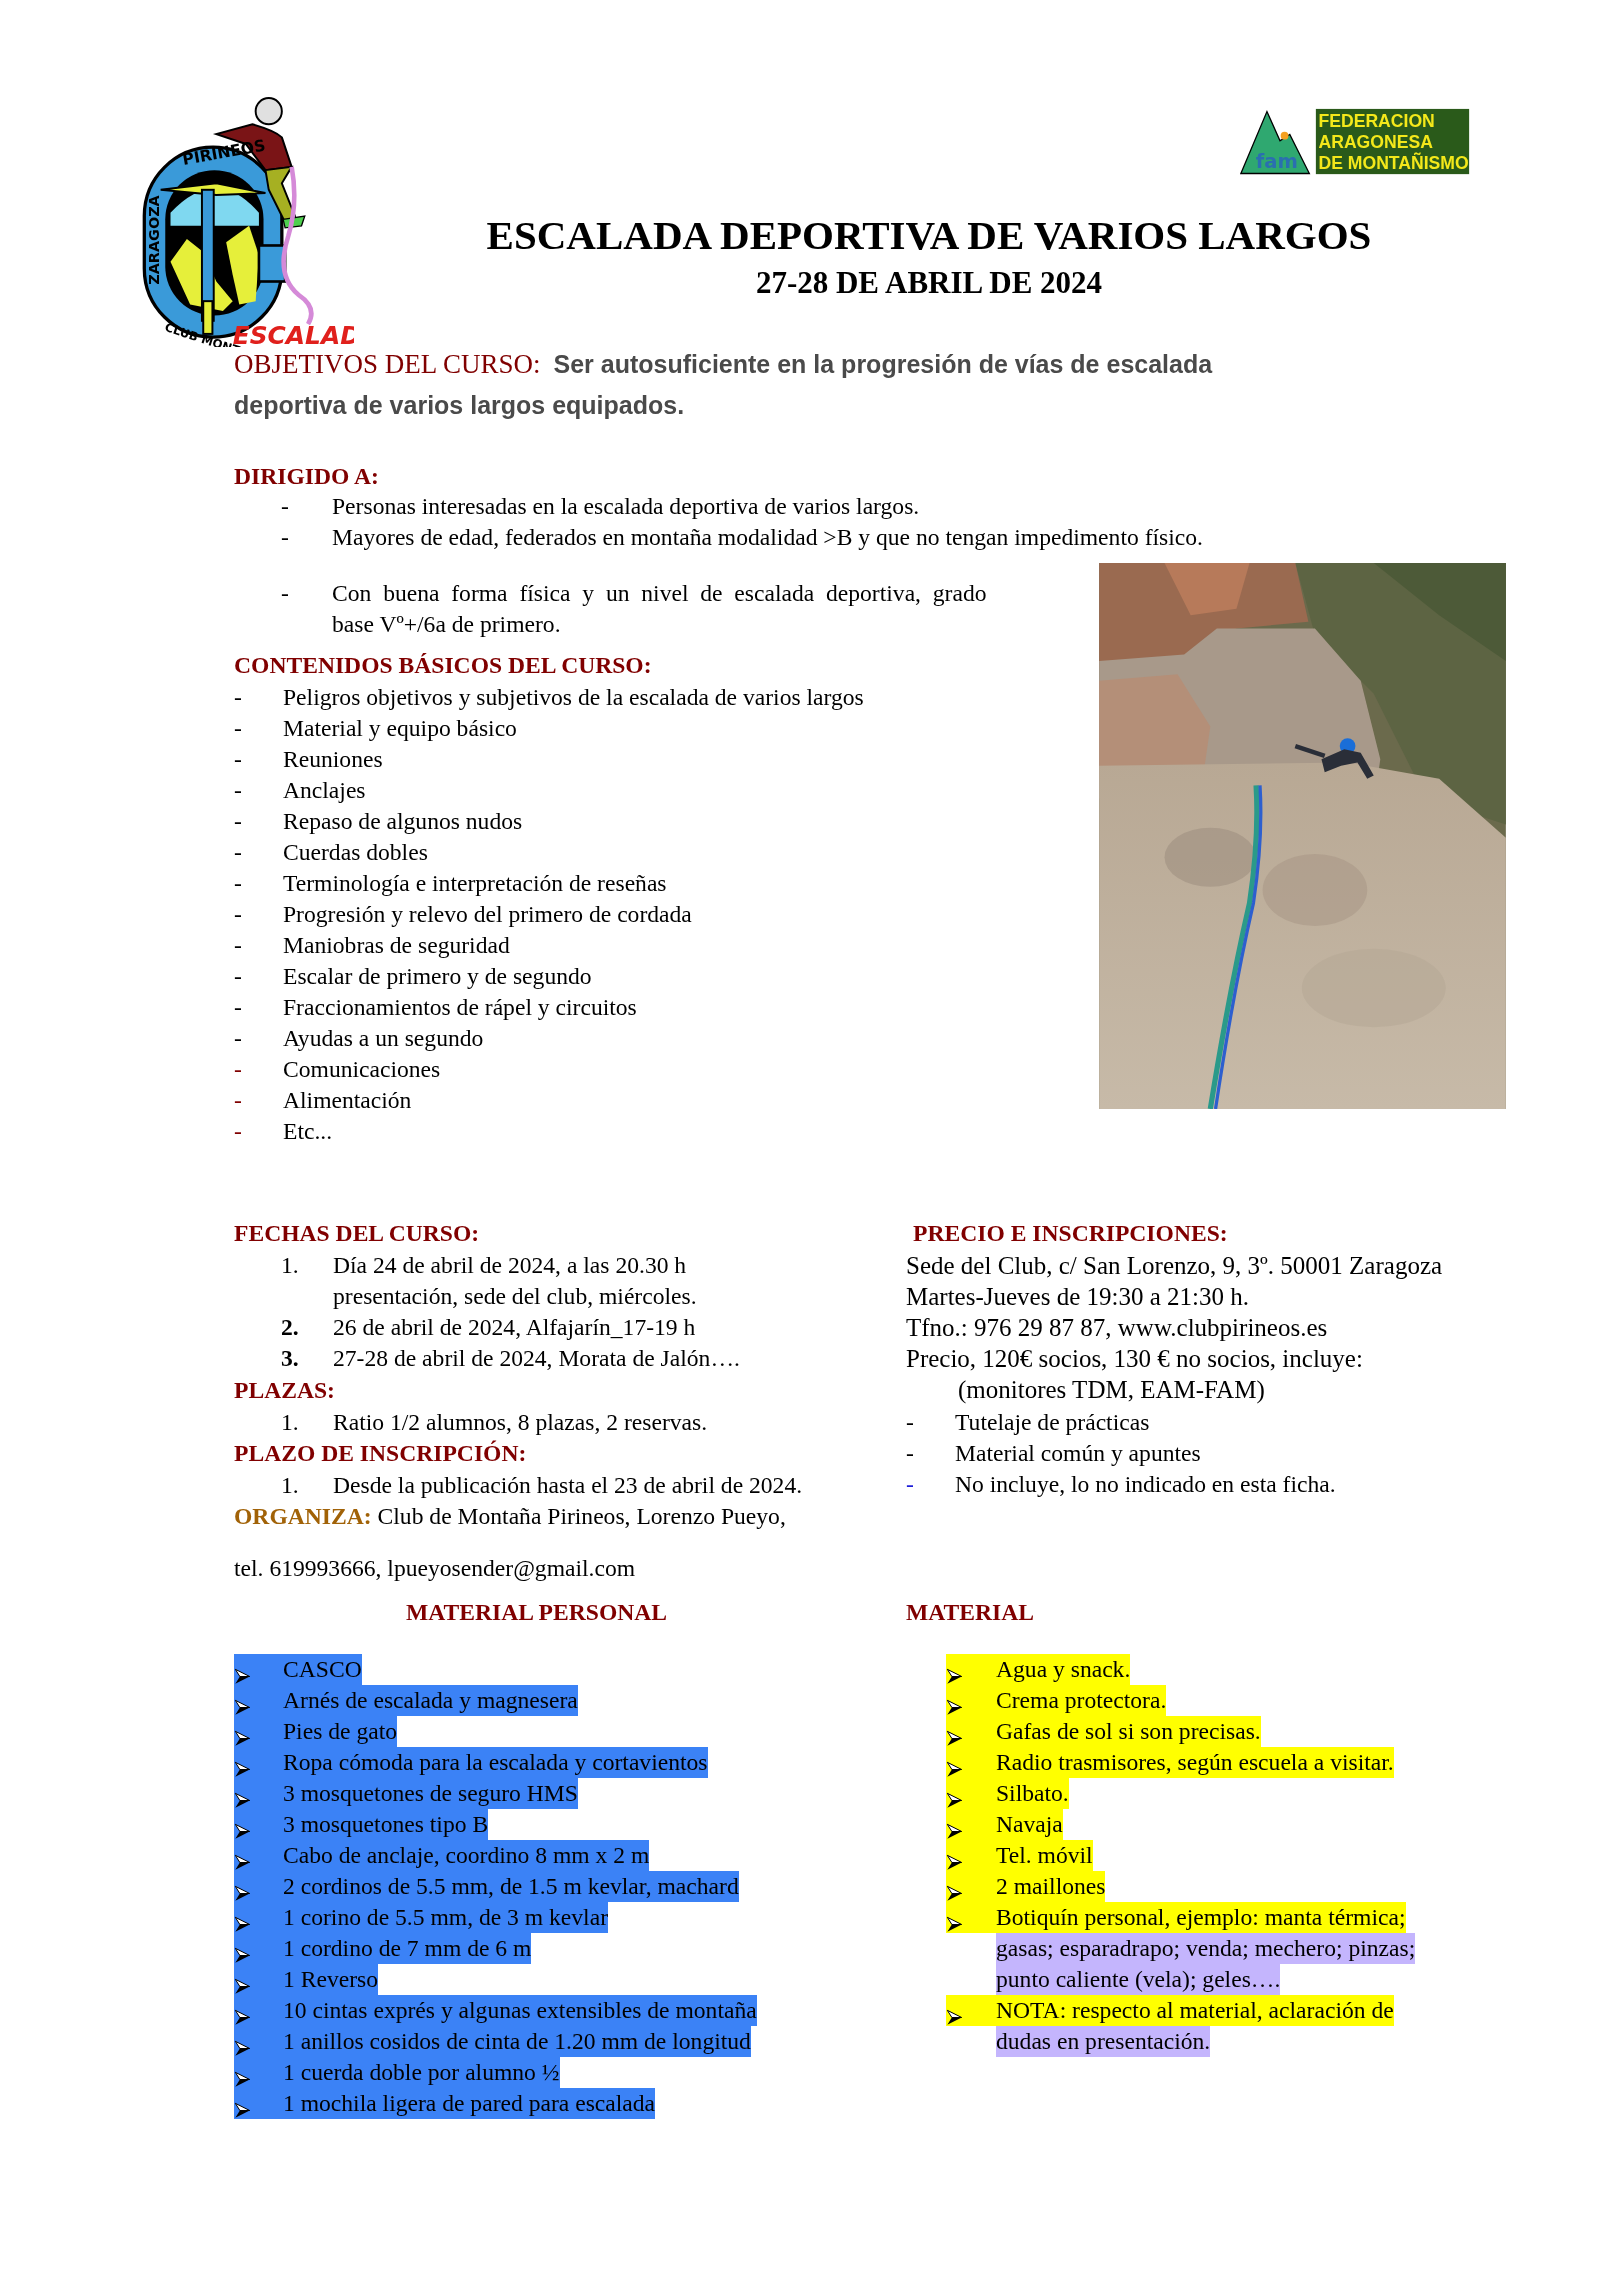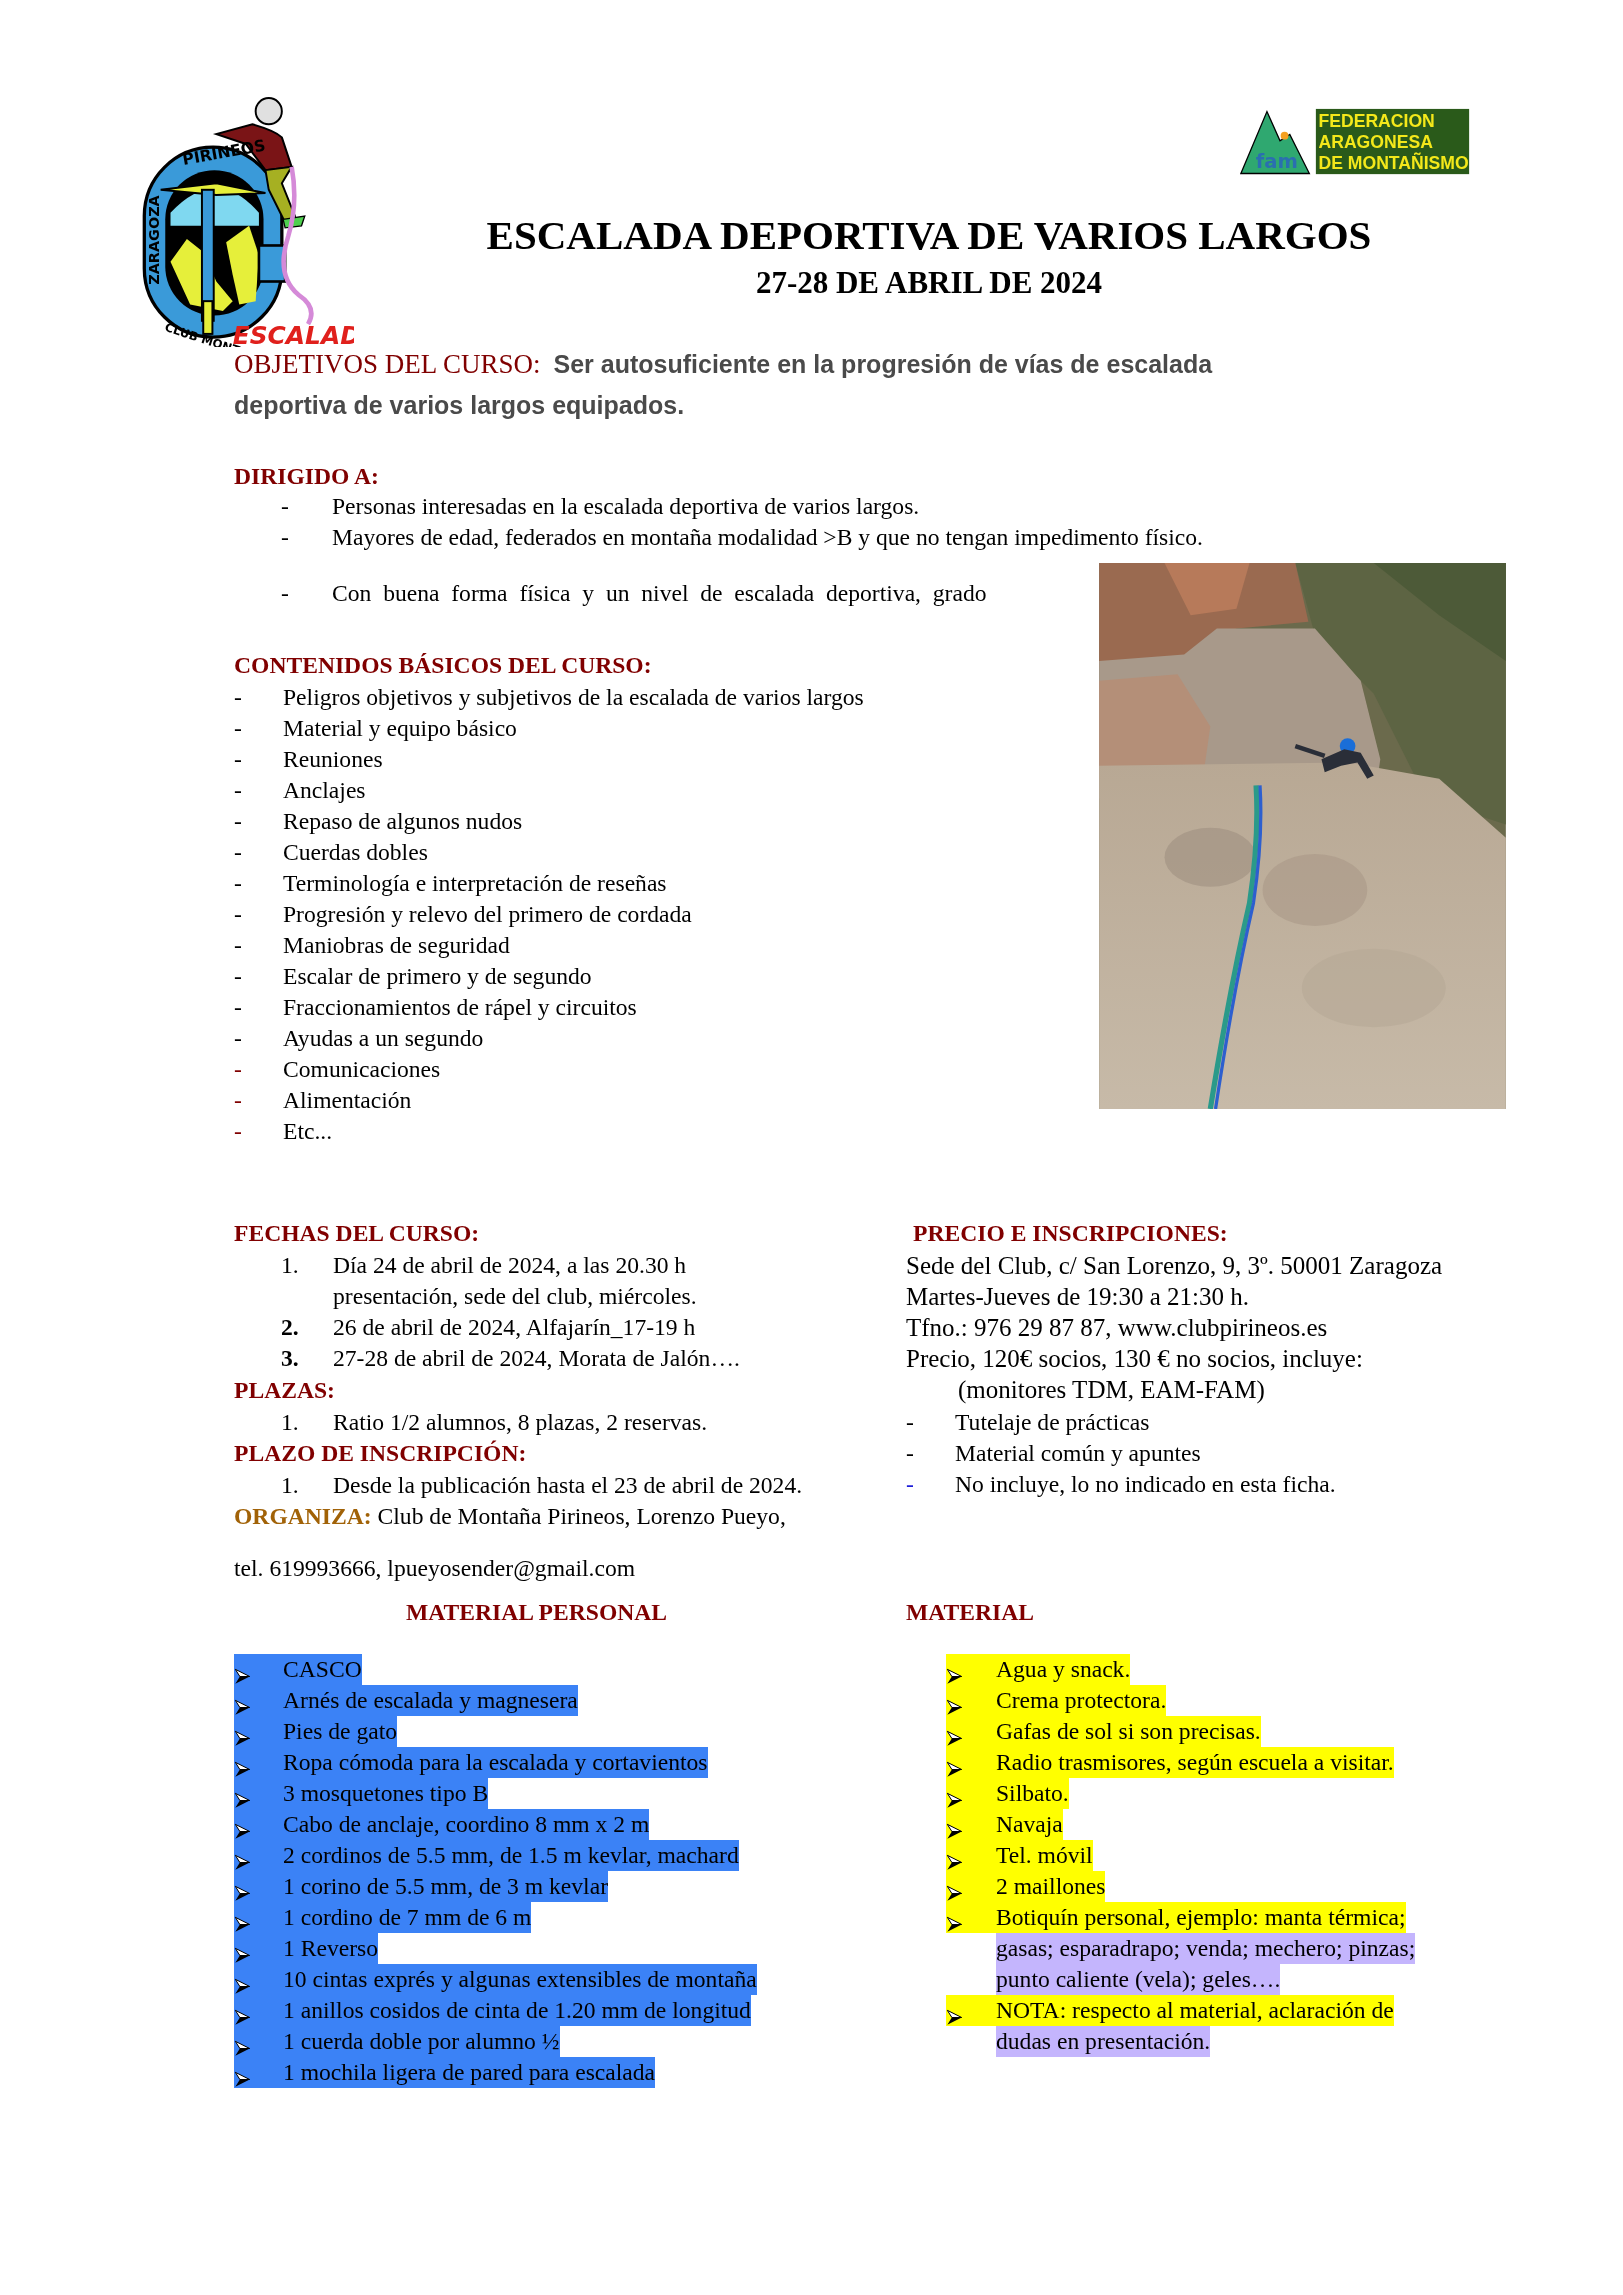--- a/index.html
+++ b/index.html
@@ -132,20 +132,21 @@
       <span class="mark">-</span>
       <span class="cont">Personas interesadas en la escalada deportiva de varios largos.</span>
     </li>
     <li>
       <span class="mark">-</span>
       <span class="cont">Mayores de edad, federados en montaña modalidad &gt;B y que no tengan impedimento físico.</span>
     </li>
     <li>
       <span class="mark">-</span>
       <span class="cont" style="word-spacing: 5.9px; margin-top: 25px;">Con buena forma física y un nivel de escalada deportiva, grado</span>
+      <span class="cont">base Vº+/6a de primero.</span>
     </li>
   </ul>
 
 <div class="abs photo">
   <svg width="407" height="546" viewBox="0 0 622 835">
     <defs>
       <linearGradient id="rockg" x1="0" y1="0" x2="0" y2="1">
         <stop offset="0" stop-color="#b8a894"></stop>
         <stop offset="1" stop-color="#c7baa8"></stop>
       </linearGradient>
@@ -245,20 +246,24 @@
           <path d="M2 2 L24 13 L2 24 L9 13 Z" fill="#000"></path>
           <path d="M2 2 L24 13 L9 13 Z" fill="#fff" stroke="#000" stroke-width="1.5"></path>
         </svg></span><span class="hlrow"><span>Pies de gato</span></span></li>
     <li><span class="arrow-icon"><svg width="17" height="17" viewBox="0 0 26 26">
           <path d="M2 2 L24 13 L2 24 L9 13 Z" fill="#000"></path>
           <path d="M2 2 L24 13 L9 13 Z" fill="#fff" stroke="#000" stroke-width="1.5"></path>
         </svg></span><span class="hlrow"><span>Ropa cómoda para la escalada y cortavientos</span></span></li>
     <li><span class="arrow-icon"><svg width="17" height="17" viewBox="0 0 26 26">
           <path d="M2 2 L24 13 L2 24 L9 13 Z" fill="#000"></path>
           <path d="M2 2 L24 13 L9 13 Z" fill="#fff" stroke="#000" stroke-width="1.5"></path>
+        </svg></span><span class="hlrow"><span>3 mosquetones de seguro HMS</span></span></li>
+    <li><span class="arrow-icon"><svg width="17" height="17" viewBox="0 0 26 26">
+          <path d="M2 2 L24 13 L2 24 L9 13 Z" fill="#000"></path>
+          <path d="M2 2 L24 13 L9 13 Z" fill="#fff" stroke="#000" stroke-width="1.5"></path>
         </svg></span><span class="hlrow"><span>3 mosquetones tipo B</span></span></li>
     <li><span class="arrow-icon"><svg width="17" height="17" viewBox="0 0 26 26">
           <path d="M2 2 L24 13 L2 24 L9 13 Z" fill="#000"></path>
           <path d="M2 2 L24 13 L9 13 Z" fill="#fff" stroke="#000" stroke-width="1.5"></path>
         </svg></span><span class="hlrow"><span>Cabo de anclaje, coordino 8 mm x 2 m</span></span></li>
     <li><span class="arrow-icon"><svg width="17" height="17" viewBox="0 0 26 26">
           <path d="M2 2 L24 13 L2 24 L9 13 Z" fill="#000"></path>
           <path d="M2 2 L24 13 L9 13 Z" fill="#fff" stroke="#000" stroke-width="1.5"></path>
         </svg></span><span class="hlrow"><span>2 cordinos de 5.5 mm, de 1.5 m kevlar, machard</span></span></li>
     <li><span class="arrow-icon"><svg width="17" height="17" viewBox="0 0 26 26">

